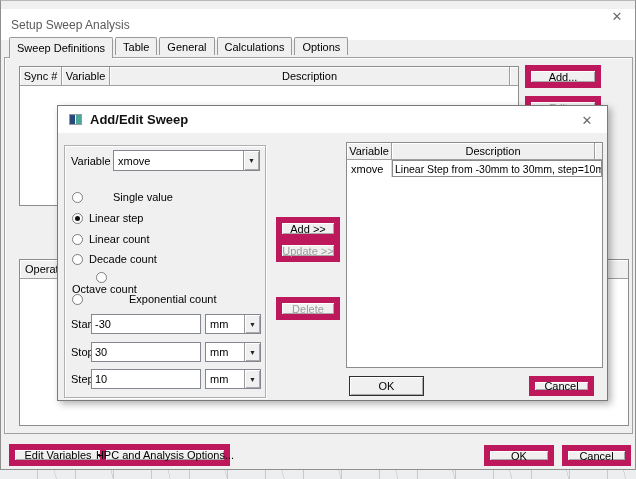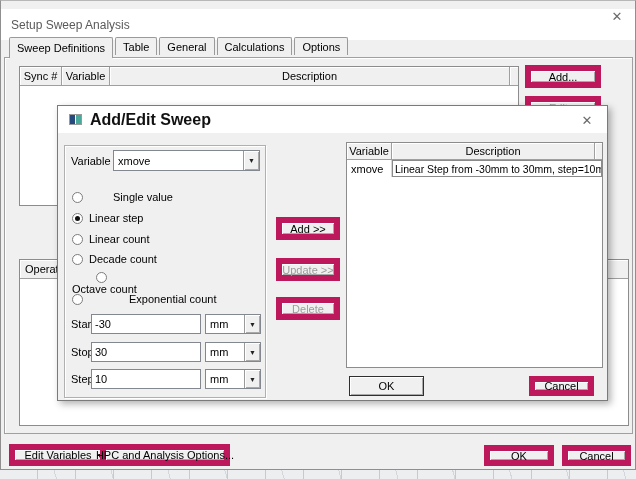--- a/index.html
+++ b/index.html
@@ -94,21 +94,21 @@
   }
   .sub-title {
     position:absolute; left:0; top:0; width:100%; height:27px;
     background:#ffffff; display:flex; align-items:center;
   }
   .sub-title .app-icon {
     width:13px; height:11px; margin-left:11px;
     border:1px solid #9a9a9a;
     background:linear-gradient(90deg,#274a7e 0 45%,#ffffff 45% 55%,#49a89a 55% 100%);
   }
-  .sub-title .title { margin-left:8px; font-size:16px; font-weight:600; color:#111; }
+  .sub-title .title { margin-left:8px; font-size:13px; font-weight:600; color:#111; }
   .sub-close { top:3px; right:8px; }
   .groupbox {
     position:absolute; left:6px; top:39px; width:202px; height:253px;
     border:1px solid #b0b0b0;
     box-shadow: 1px 1px 0 #ffffff, inset 1px 1px 0 #ffffff;
   }
   .lbl { position:absolute; white-space:nowrap; }
   
   .combo {
     position:absolute; background:#ffffff;
@@ -137,21 +137,21 @@
   }
   
   .field-input {
     position:absolute; left:33px; width:110px; height:20px;
     border:1px solid #828790; background:#fff;
     font-family:"Liberation Sans",sans-serif; font-size:11px; padding:0 3px; color:#000;
   }
   .unit-combo { left:147px; width:56px; height:20px; }
   
   .btn-add2    { left:218px; top:111px; width:64px; height:23px; }
-  .btn-update2 { left:218px; top:152px; width:64px; height:23px; }
+  .btn-update2 { left:218px; top:133px; width:64px; height:23px; }
   .btn-delete2 { left:218px; top:191px; width:64px; height:23px; }
   
   .result-table { left:288px; top:36px; width:257px; height:226px; }
   .result-table .grid-head { height:17px; }
   .rrow { display:flex; height:17px; }
   .rcell { display:flex; align-items:center; padding-left:4px; overflow:hidden; white-space:nowrap; }
   .rcell.var { width:45px; flex:none; border-right:1px solid #d7d7d7; }
   .desc-box {
     flex:1; height:17px; border:1px solid #8a8a8a; background:#fff;
     display:flex; align-items:center; padding:0 2px;

